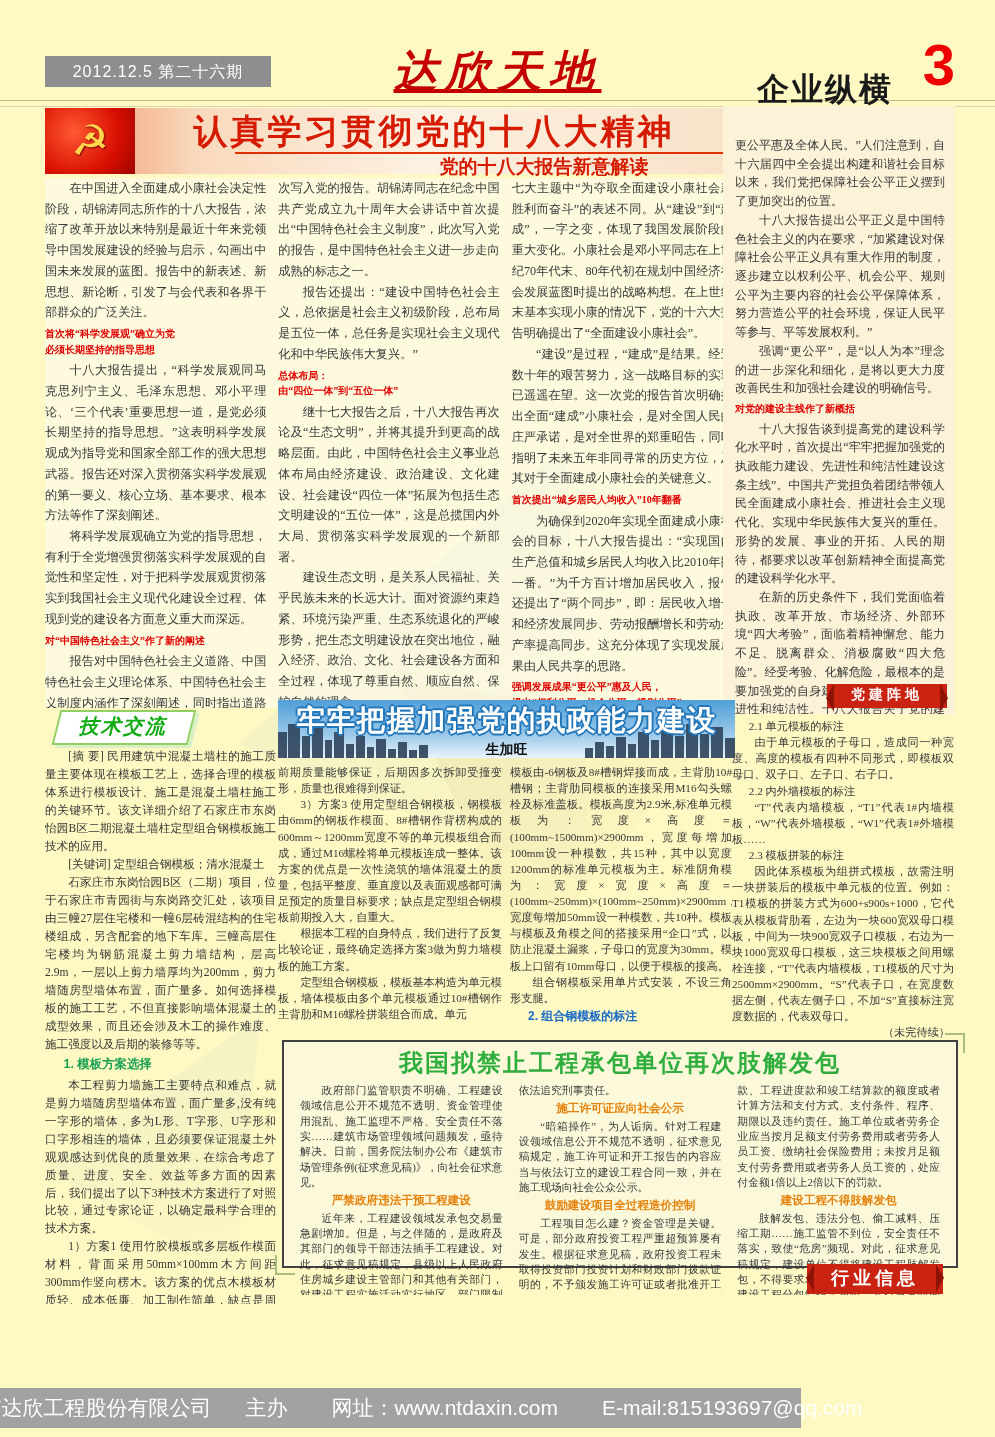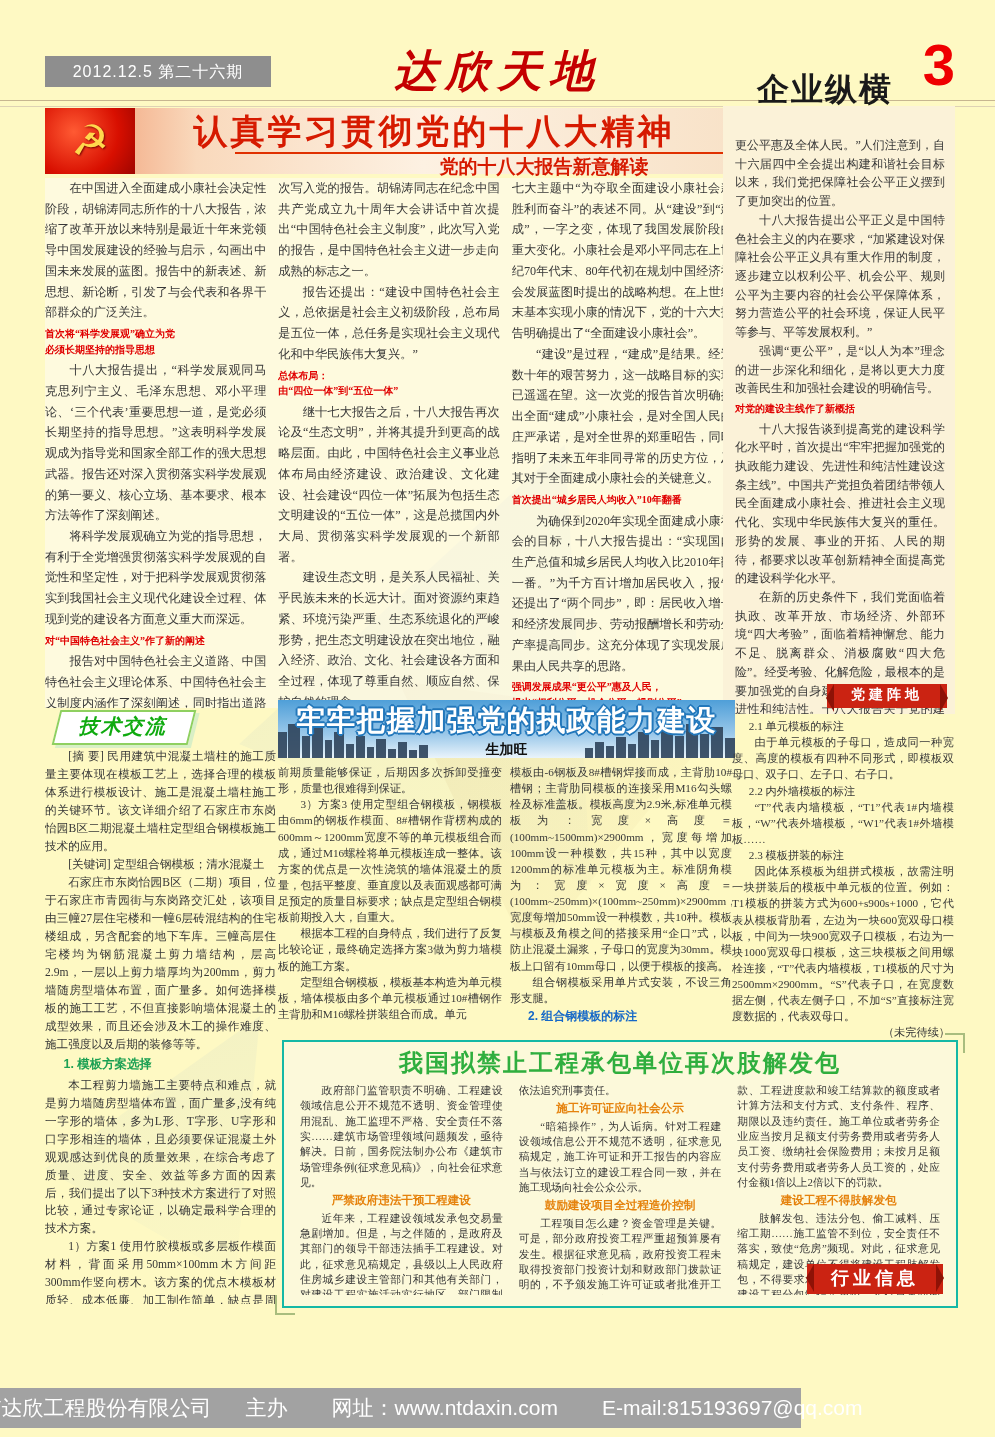--- a/index.html
+++ b/index.html
@@ -14,21 +14,21 @@
        background:linear-gradient(135deg,rgba(205,175,115,.14),rgba(205,175,115,.03));
        clip-path:polygon(0 0,100% 40%,20% 100%);}
   .wm3{left:90px;top:1000px;width:220px;height:240px;transform:rotate(30deg);
        background:linear-gradient(135deg,rgba(130,165,205,.10),rgba(130,165,205,.02));
        clip-path:polygon(50% 0,100% 100%,0 100%);}
   
   .date-box{position:absolute;left:45px;top:56px;width:226px;height:31px;background:#8e8e8e;
             color:#fff;font:16px/31px "Liberation Sans",sans-serif;text-align:center;letter-spacing:1px;z-index:2;}
   .paper-title{position:absolute;left:0;right:0;top:42px;text-align:center;z-index:2;
             font-family:"DejaVu Serif",serif;font-style:italic;font-weight:bold;
-            font-size:44px;color:#c40000;letter-spacing:8px;}
+            font-size:44px;color:#c40000;letter-spacing:8px;text-decoration:underline;}
   .section-name{position:absolute;right:102px;top:68px;z-index:2;font-family:"Liberation Sans",sans-serif;
             font-weight:900;font-size:32px;color:#1a1a1a;letter-spacing:2px;}
   .page-num{position:absolute;right:40px;top:36px;z-index:2;font-family:"Liberation Sans",sans-serif;
             font-size:58px;font-weight:900;color:#ef0000;line-height:1;}
   .header-rule{position:absolute;left:0;top:100px;width:995px;height:5px;z-index:1;
             border-top:1px solid #c7b690;border-bottom:1px solid #ded2b4;}
   
   .p-banner{position:absolute;left:45px;top:108px;width:688px;height:66px;z-index:1;
             background:linear-gradient(90deg,#ef8a5e 0%,#f9d9bc 22%,#fdf1e2 55%,#f8e2c8 100%);}
   .emblem{position:absolute;left:0;top:0;width:90px;height:66px;display:flex;align-items:center;justify-content:center;
@@ -76,22 +76,22 @@
   .sk-l{left:0;} .sk-r{right:0;}
   .mid-col{position:absolute;z-index:1;font-size:11.2px;line-height:1.44;overflow:hidden;}
   .mid-colA{left:278px;top:764px;width:224px;height:274px;}
   .mid-colB{left:510px;top:764px;width:222px;height:274px;}
   .mid-colC{left:732px;top:718px;width:222px;height:320px;}
   .hr-blue{color:#1668c7;font-family:"Liberation Sans",sans-serif;font-weight:bold;font-size:12px;
             text-indent:1.5em;margin:2px 0;}
   .subnum{text-indent:1.5em;margin:0;text-align:justify;}
   .tbc{text-align:right;text-indent:0;padding-right:4px;}
   
-  .notice-box{position:absolute;left:282px;top:1040px;width:676px;height:268px;background:#fcf9da;z-index:1;
-            border:2px solid #14b8a6;box-sizing:border-box;}
+  .notice-box{position:absolute;left:282px;top:1040px;width:676px;height:228px;background:#fcf9da;z-index:1;
+            border:2px solid #404040;box-sizing:border-box;}
   .notice-box::before{content:"";position:absolute;right:-9px;top:-9px;width:18px;height:18px;
             border:2px solid #a9bd7e;border-left:none;border-bottom:none;}
   .notice-box::after{content:"";position:absolute;left:-9px;bottom:-9px;width:18px;height:18px;
             border:2px solid #a9bd7e;border-right:none;border-top:none;}
   .notice-title{text-align:center;margin:5px 0 2px;font-family:"Liberation Sans",sans-serif;font-weight:900;
             font-size:24px;color:#2fae3e;letter-spacing:2px;}
   .notice-cols{display:flex;gap:16px;padding:2px 16px 6px;}
   .ncol{flex:1;font-size:10.8px;line-height:1.42;overflow:hidden;height:212px;}
   .hr-orange{color:#e5820c;font-family:"Liberation Sans",sans-serif;font-weight:bold;font-size:11.6px;
             text-align:center;margin:2px 0;}

